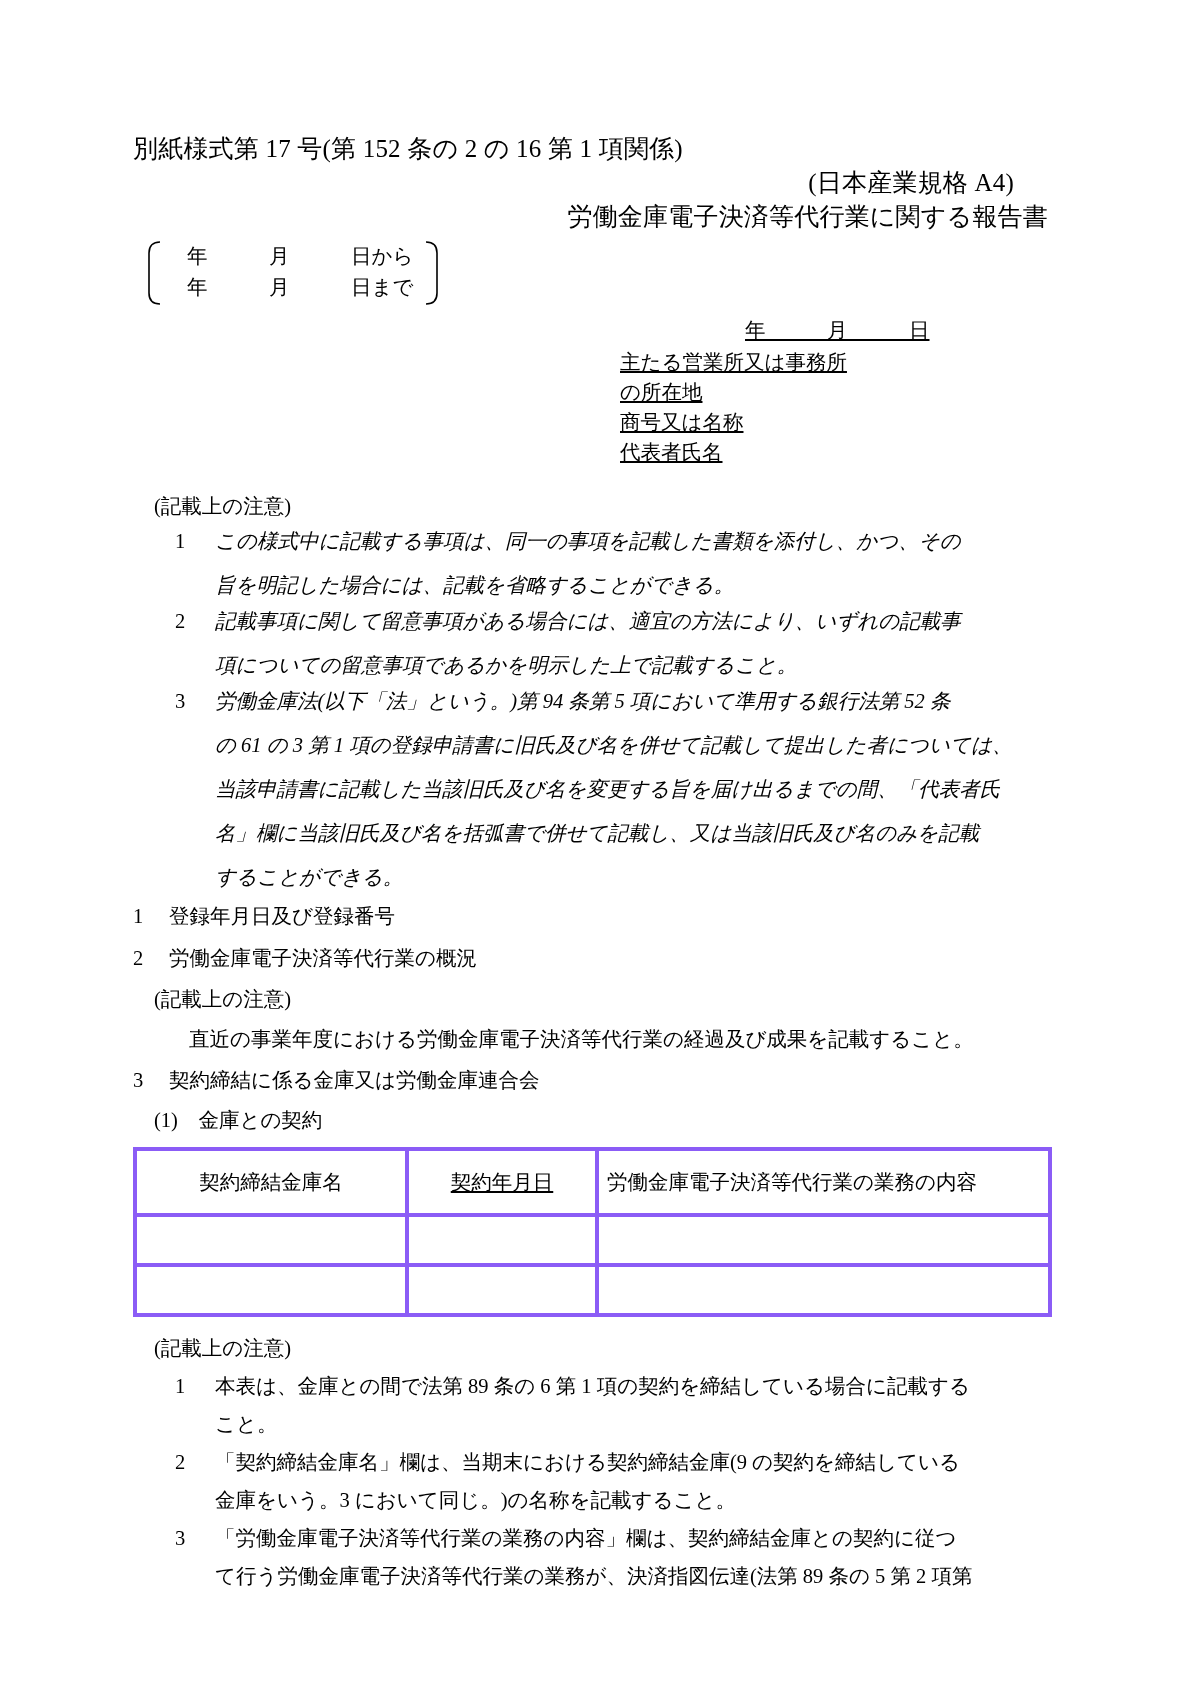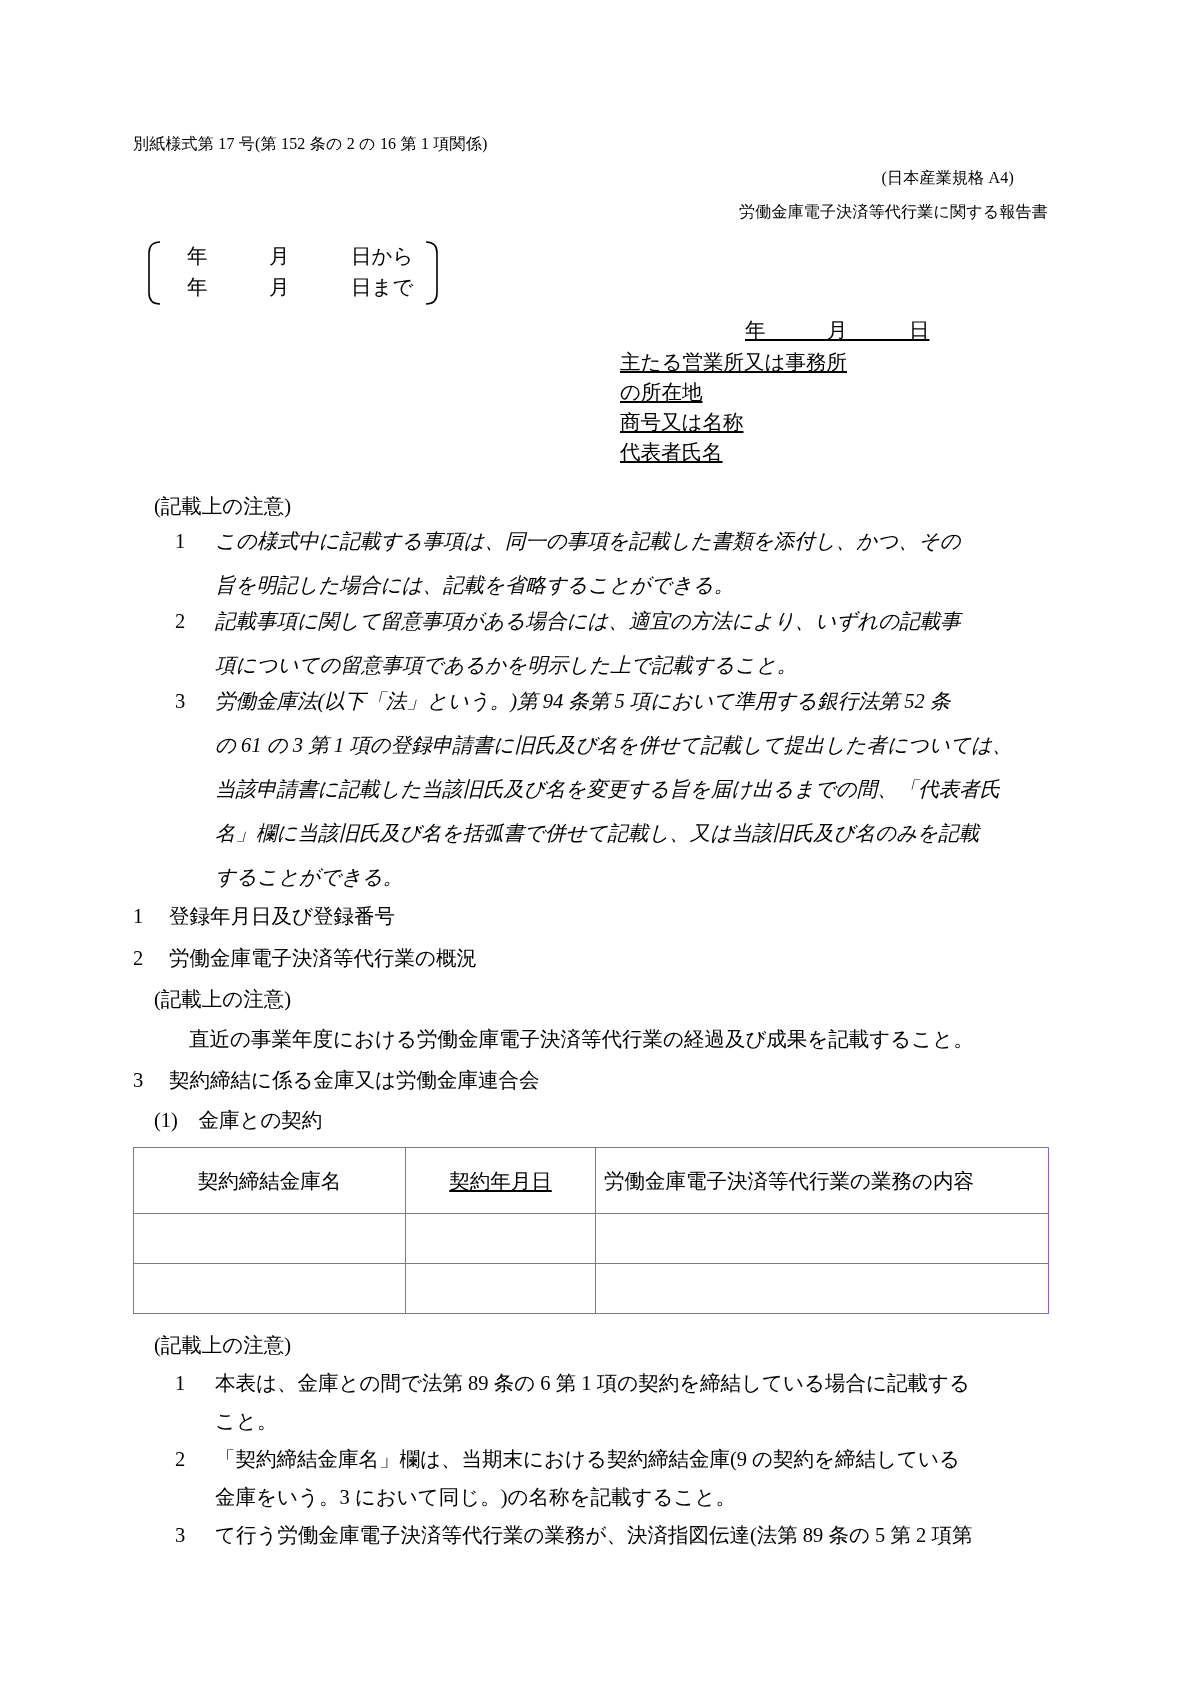--- a/index.html
+++ b/index.html
@@ -22,21 +22,21 @@
   }
   .content {
     position: absolute;
     left: 133px;
     top: 136px;
     width: 915px;
   }
 
   
   .t {
-    font-size: 16px;
+    font-size: 25px;
     line-height: 1.0;
     white-space: nowrap;
     letter-spacing: 0.2px;
   }
 
   .row-form-no {
     margin: 0 0 0 0;
     height: 34px;
   }
   .row-jis {
@@ -157,21 +157,21 @@
   }
 
   
   table.contract-table {
     border-collapse: collapse;
     width: 915px;
     margin-top: 8px;
     table-layout: fixed;
   }
   table.contract-table td {
-    border: 1px solid #8b5cf6;
+    border: 4px solid #8b5cf6;
     font-size: 20.5px;
     line-height: 28px;
     vertical-align: middle;
     padding: 4px 8px;
     box-sizing: border-box;
   }
   td.col-a { width: 272px; text-align: center; }
   td.col-b { width: 190px; text-align: center; text-decoration: underline; }
   td.col-c { width: 453px; text-align: left; vertical-align: middle; }
   tr.hdr td { height: 66px; }
@@ -317,19 +317,20 @@
         <div class="bnote-num">2</div>
         <div class="bnote-body">
           <span class="ln">「契約締結金庫名」欄は、当期末における契約締結金庫(9 の契約を締結している</span>
           <span class="ln">金庫をいう。3 において同じ。)の名称を記載すること。</span>
         </div>
       </div>
 
       <div class="bnote-item">
         <div class="bnote-num">3</div>
         <div class="bnote-body">
+          <span class="ln">「労働金庫電子決済等代行業の業務の内容」欄は、契約締結金庫との契約に従つ</span>
           <span class="ln">て行う労働金庫電子決済等代行業の業務が、決済指図伝達(法第 89 条の 5 第 2 項第</span>
         </div>
       </div>
     </div>
 
   </div>
 </div>
 
 </body></html>

